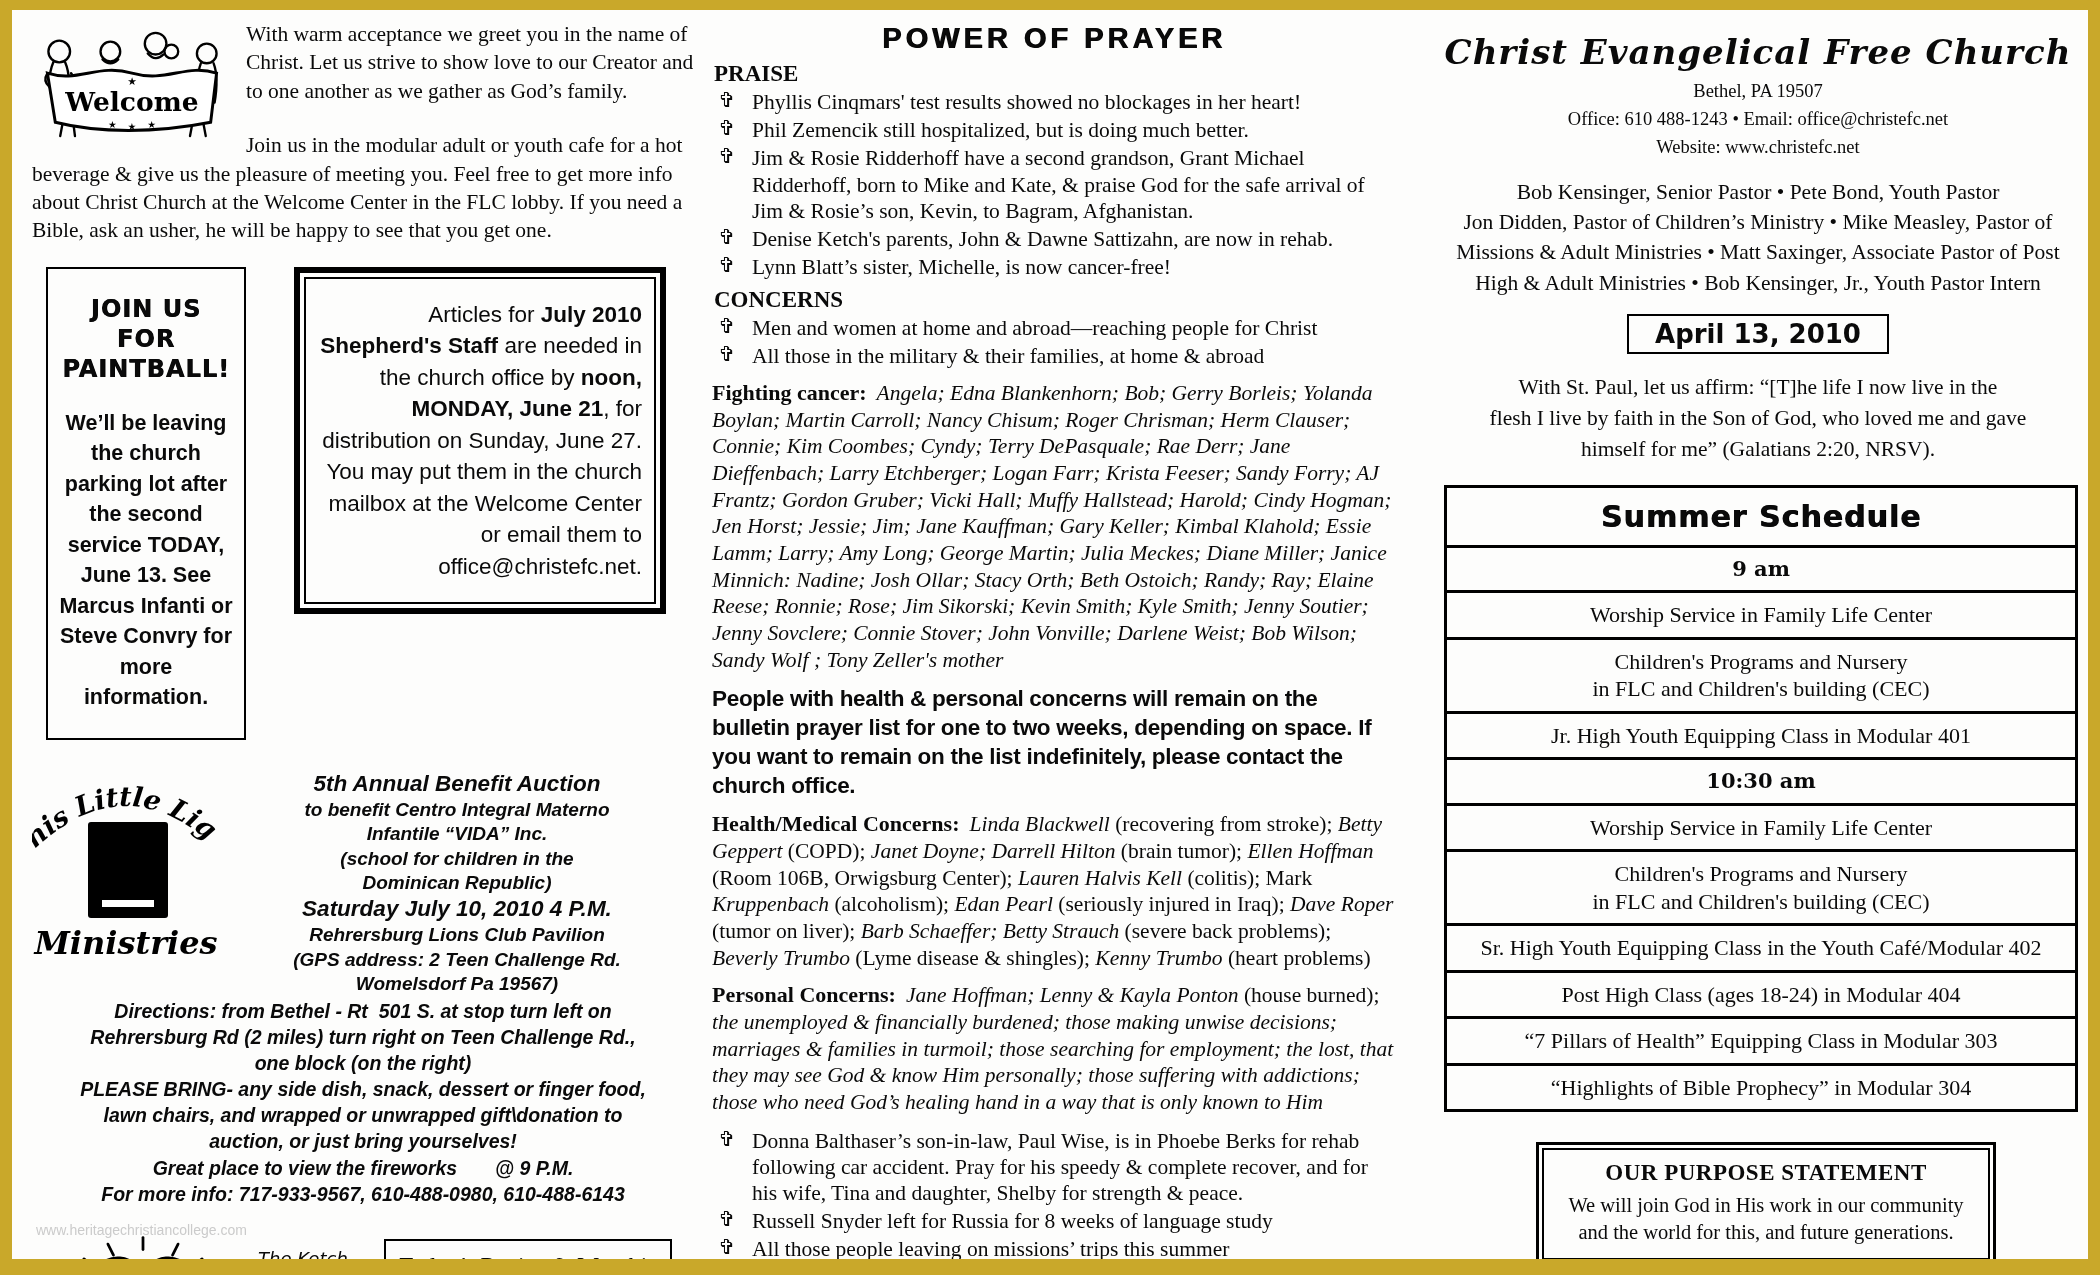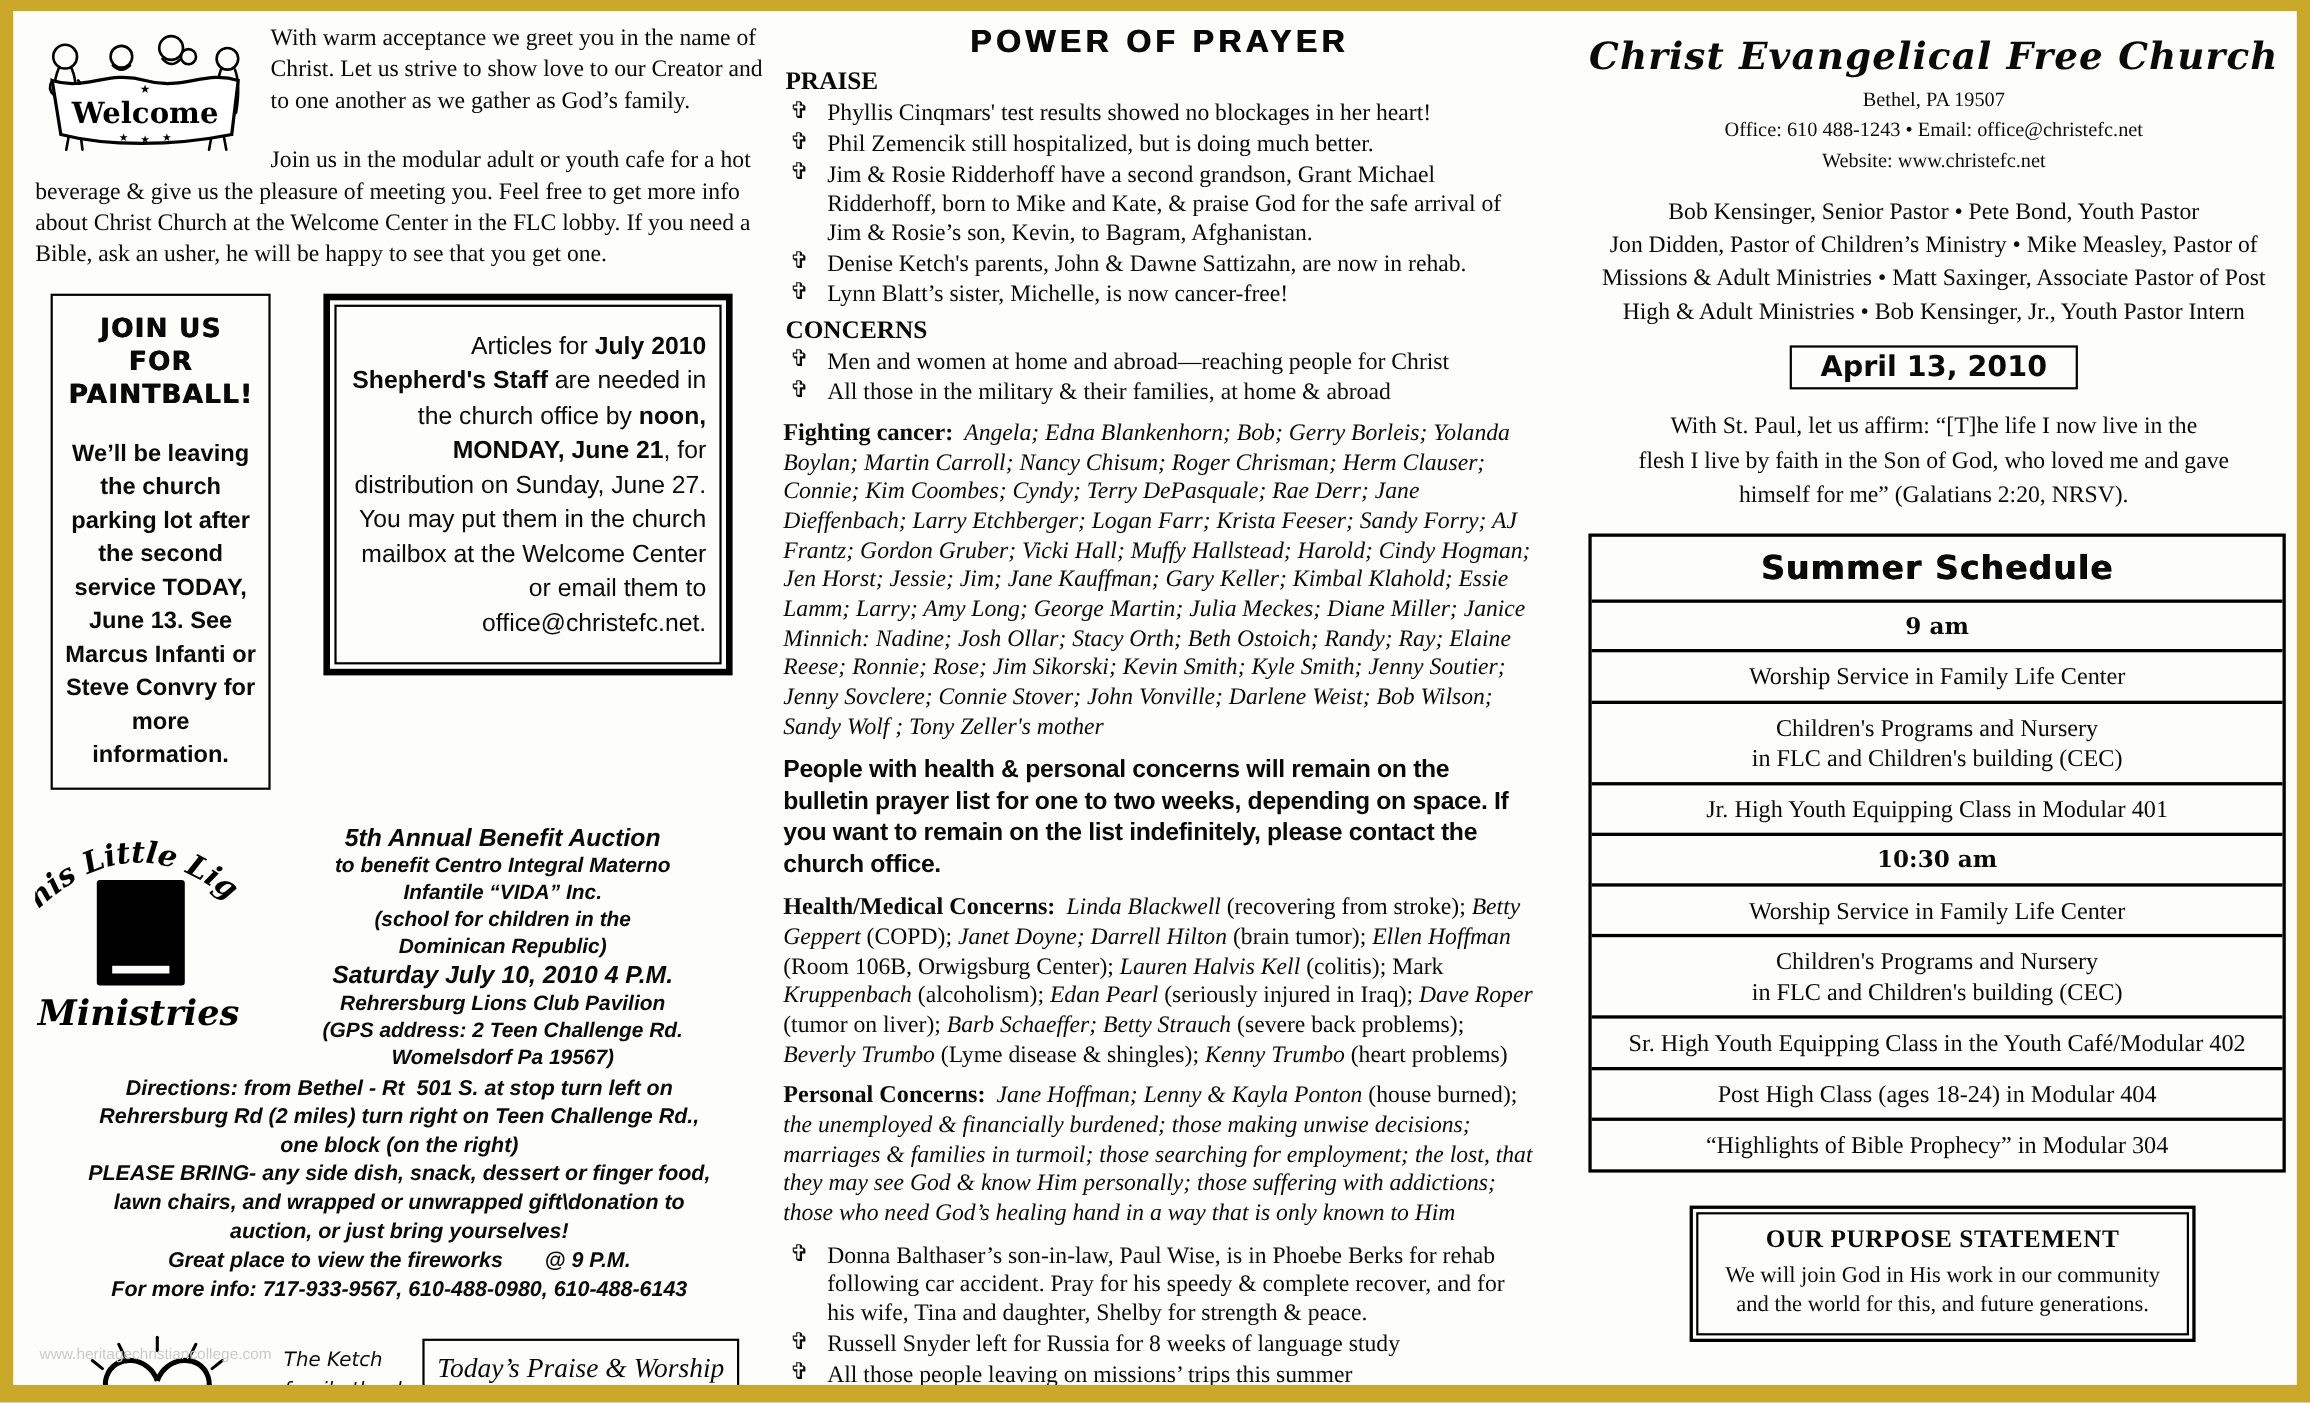--- a/index.html
+++ b/index.html
@@ -13,21 +13,21 @@
   .col{position:absolute;top:0;}
   .col-left{left:20px;width:662px;top:6px;}
   .col-mid{left:700px;width:684px;top:10px;}
   .col-right{left:1420px;width:652px;top:22px;}
 
   
   .welcome-art{float:left;width:200px;height:118px;margin:2px 14px 4px 0;}
   .intro{font-size:21.5px;line-height:1.32;margin:4px 0 0 0;}
   .intro.p2{margin-top:26px;}
   .boxes-row{display:flex;gap:48px;margin:22px 0 0 14px;clear:both;}
-  .paintball-box{width:176px;border:2px solid #000;padding:14px 10px;text-align:center;}
+  .paintball-box{width:176px;border:2px solid #000;padding:25px 10px;text-align:center;}
   .pb-title{font-family:"DejaVu Sans",sans-serif;font-weight:bold;font-size:24px;line-height:1.25;
     letter-spacing:1px;text-shadow:.6px 0 0 #000;}
   .pb-body{font-family:"Liberation Sans",sans-serif;font-weight:bold;font-size:21.5px;line-height:1.42;margin-top:24px;}
   .articles-outer{width:352px;border:6px solid #000;padding:4px;align-self:flex-start;}
   .articles-inner{border:2px solid #000;padding:20px 12px;}
   .articles-text{font-family:"Liberation Sans",sans-serif;font-size:22.5px;line-height:1.4;text-align:right;margin:0;}
   .articles-text .sb{font-weight:bold;}
   .auction-row{display:flex;margin-top:26px;}
   .ministries-art{width:188px;height:200px;flex-shrink:0;}
   .auction-lines{flex:1;text-align:center;font-family:"Liberation Sans",sans-serif;
@@ -239,20 +239,21 @@
       <div class="sched-row">Worship Service in Family Life Center</div>
       <div class="sched-row">Children's Programs and Nursery
 in FLC and Children's building (CEC)</div>
       <div class="sched-row">Jr. High Youth Equipping Class in Modular 401</div>
       <div class="sched-row time">10:30 am</div>
       <div class="sched-row">Worship Service in Family Life Center</div>
       <div class="sched-row">Children's Programs and Nursery
 in FLC and Children's building (CEC)</div>
       <div class="sched-row">Sr. High Youth Equipping Class in the Youth Café/Modular 402</div>
       <div class="sched-row">Post High Class (ages 18-24) in Modular 404</div>
+      <div class="sched-row">“7 Pillars of Health” Equipping Class in Modular 303</div>
       <div class="sched-row">“Highlights of Bible Prophecy” in Modular 304</div>
     </div>
 
     <div class="purpose-outer">
       <div class="purpose-inner">
         <div class="purpose-title">OUR PURPOSE STATEMENT</div>
         <div class="purpose-body">We will join God in His work in our community and the world for this, and future generations.</div>
 
       </div>
     </div>

